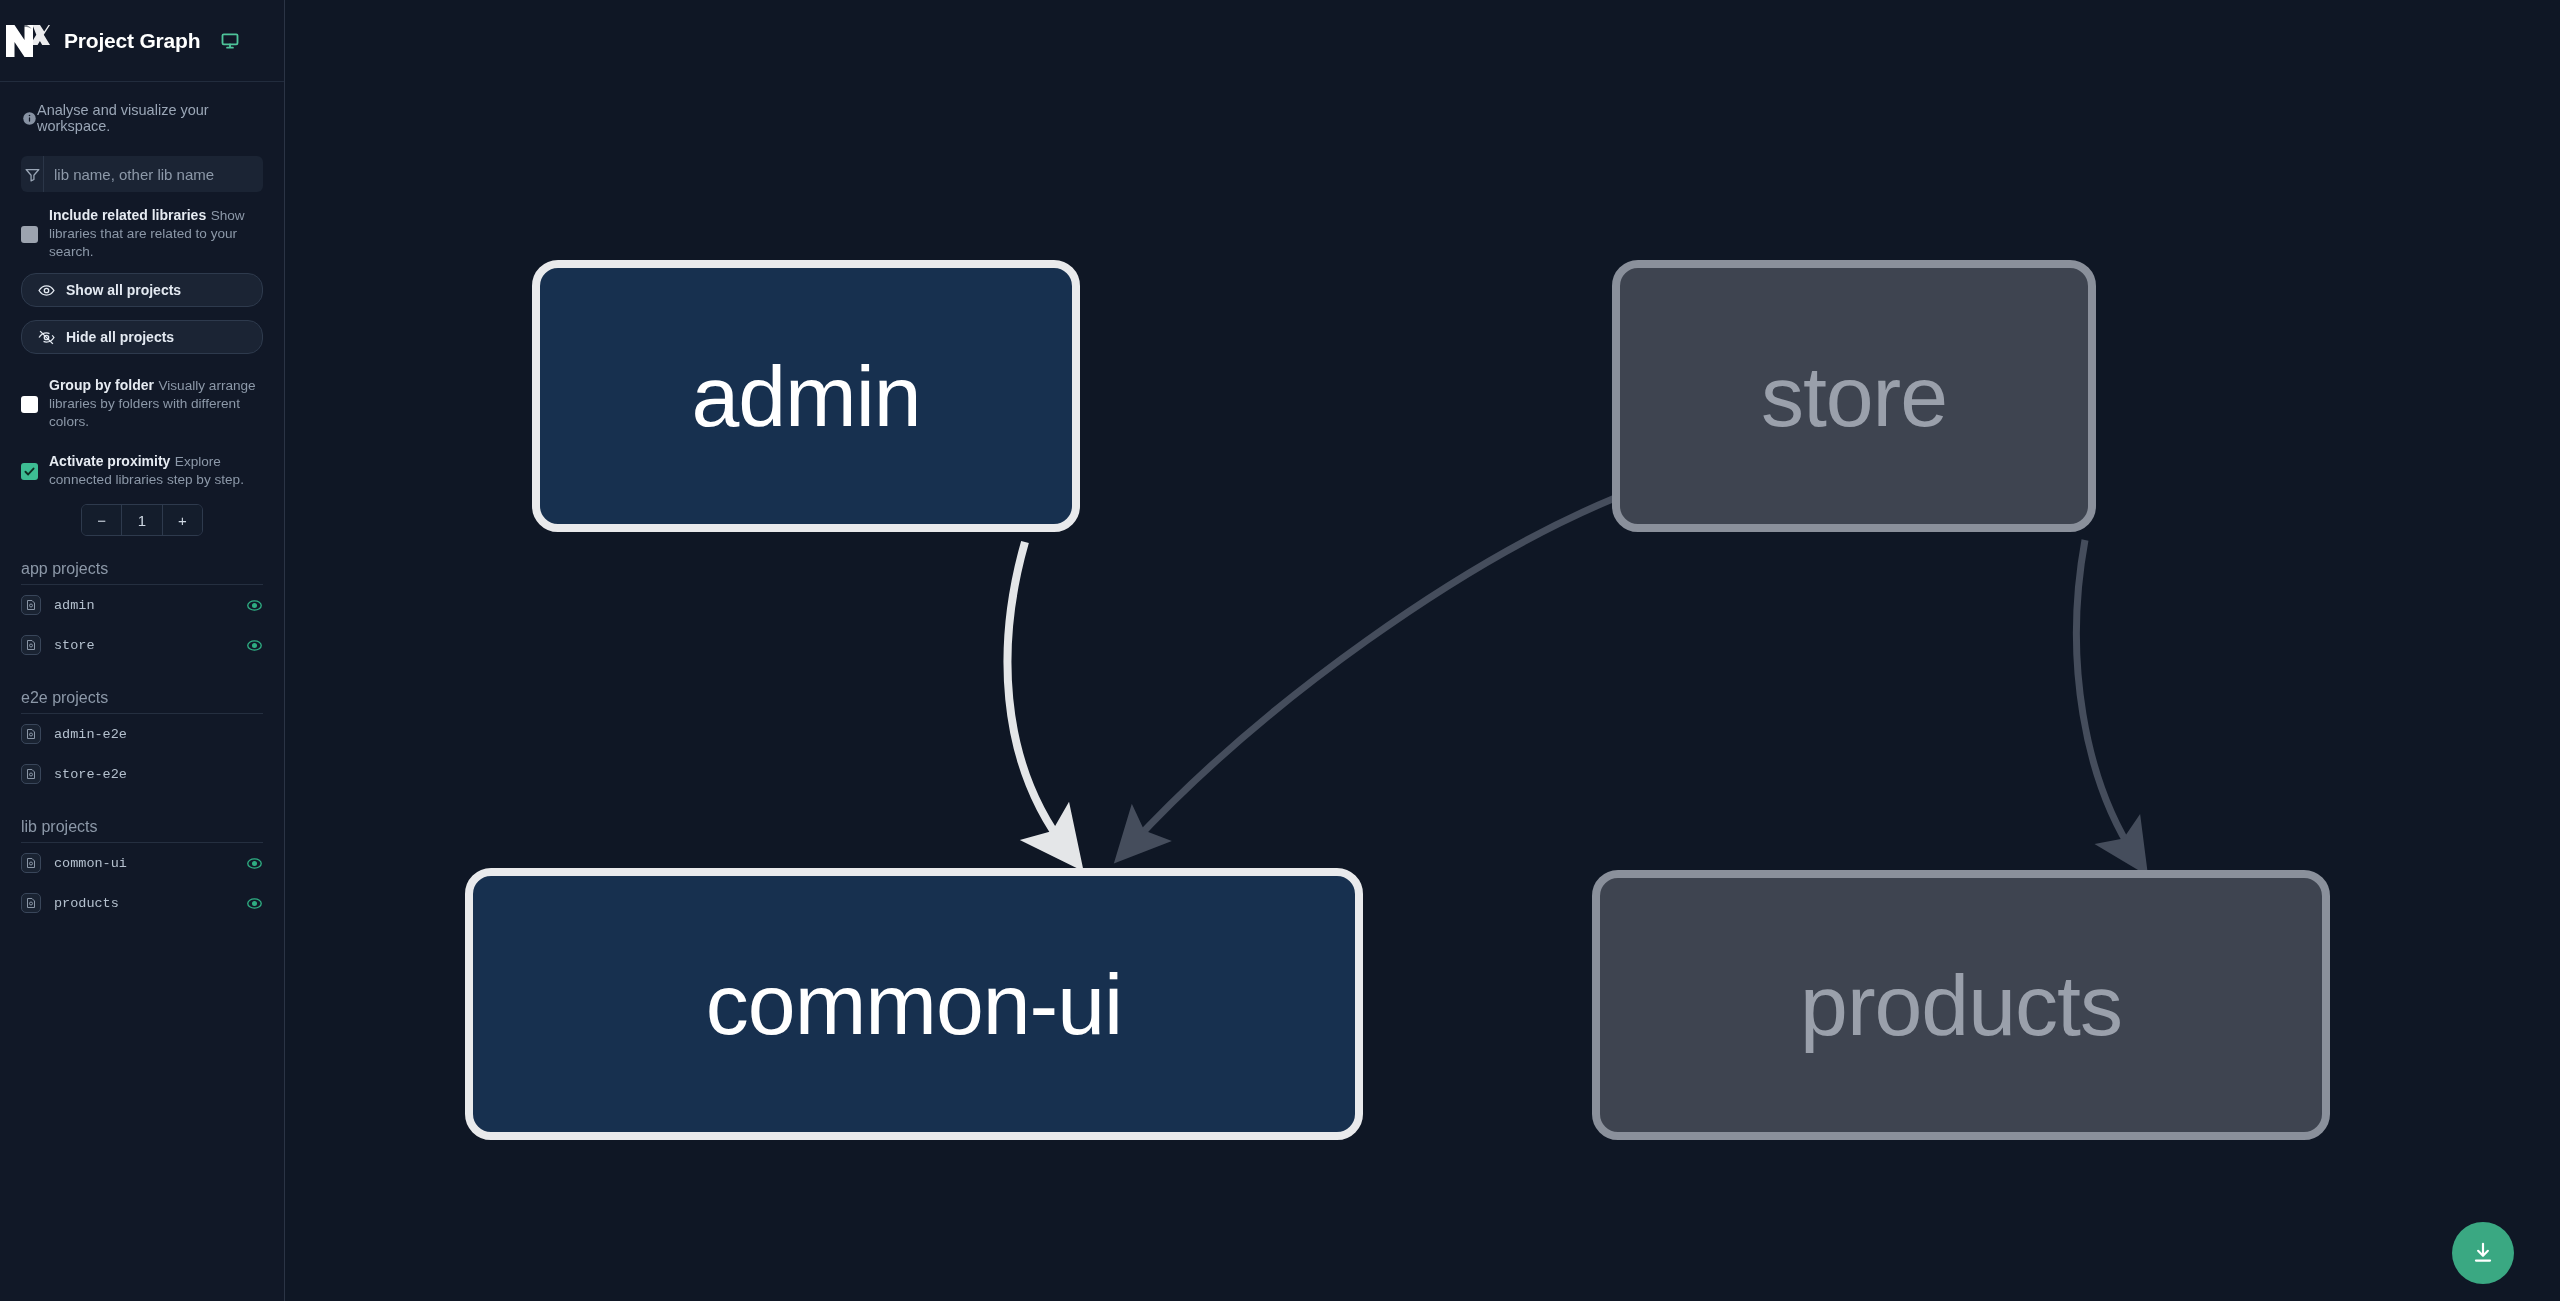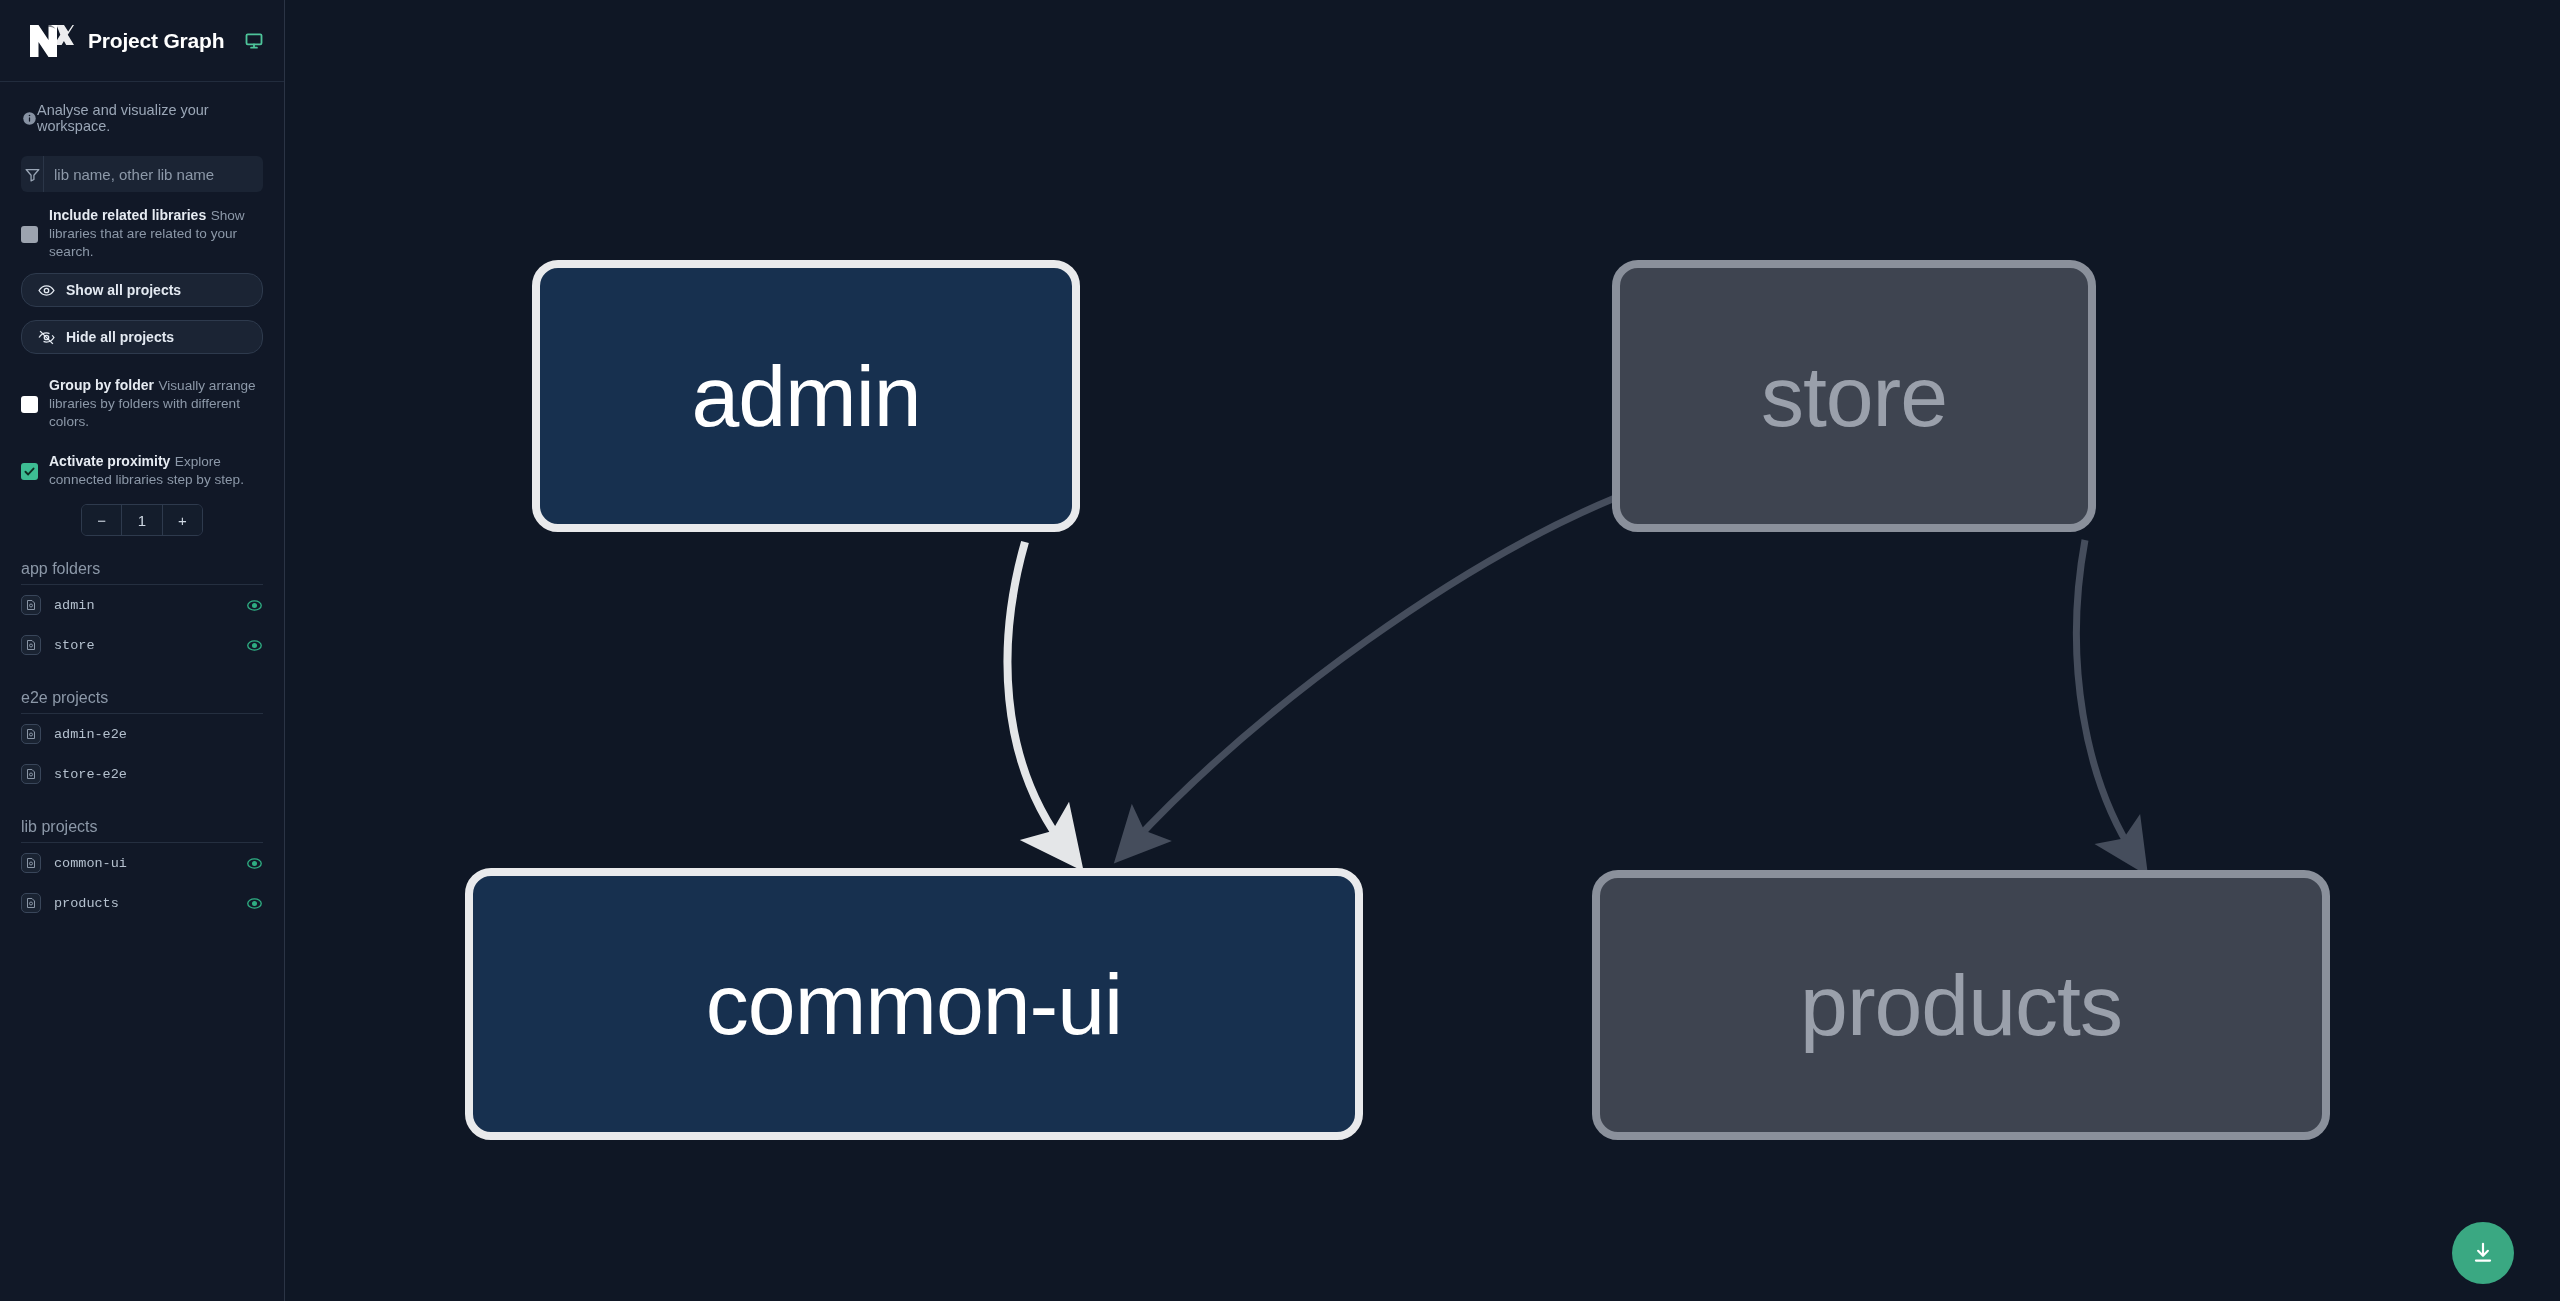--- a/index.html
+++ b/index.html
@@ -17,21 +17,21 @@
     background: #111827;
     border-right: 1px solid #2b3445;
     display: flex; flex-direction: column;
     flex: 0 0 285px;
     position: relative;
     z-index: 5;
   }
   .sb-header {
     height: 82px;
     display: flex; align-items: center;
-    padding: 0 28px;
+    padding: 0 4px;
     border-bottom: 1px solid #222c3d;
     gap: 14px;
   }
   .nx-logo { width: 46px; height: 42px; flex: 0 0 46px; display:block; }
   .sb-title {
     color: #ffffff; font-size: 21px; font-weight: bold;
     letter-spacing: -0.2px; white-space: nowrap;
   }
   .monitor-icon { margin-left: 6px; width: 20px; height: 20px; display:block; }
 
@@ -250,21 +250,21 @@
           <span class="check-desc">Explore connected libraries step by step.</span>
         </span>
       </div>
 
       <div class="stepper">
         <div class="step-btn">−</div>
         <div>1</div>
         <div class="step-btn">+</div>
       </div>
 
-      <div class="group-head">app folders</div>
+      <div class="group-head">app projects</div>
 
       <div class="proj-row">
         <span class="proj-chip">
           <svg width="12" height="12" viewBox="0 0 24 24" fill="none" stroke="#8b97a7" stroke-width="2">
             <path d="M5 3h9l5 5v13H5z"></path>
               <circle cx="12" cy="13" r="3"></circle>
           </svg>
         </span>
         <span class="proj-name">admin</span>
         <span class="eye-on">

